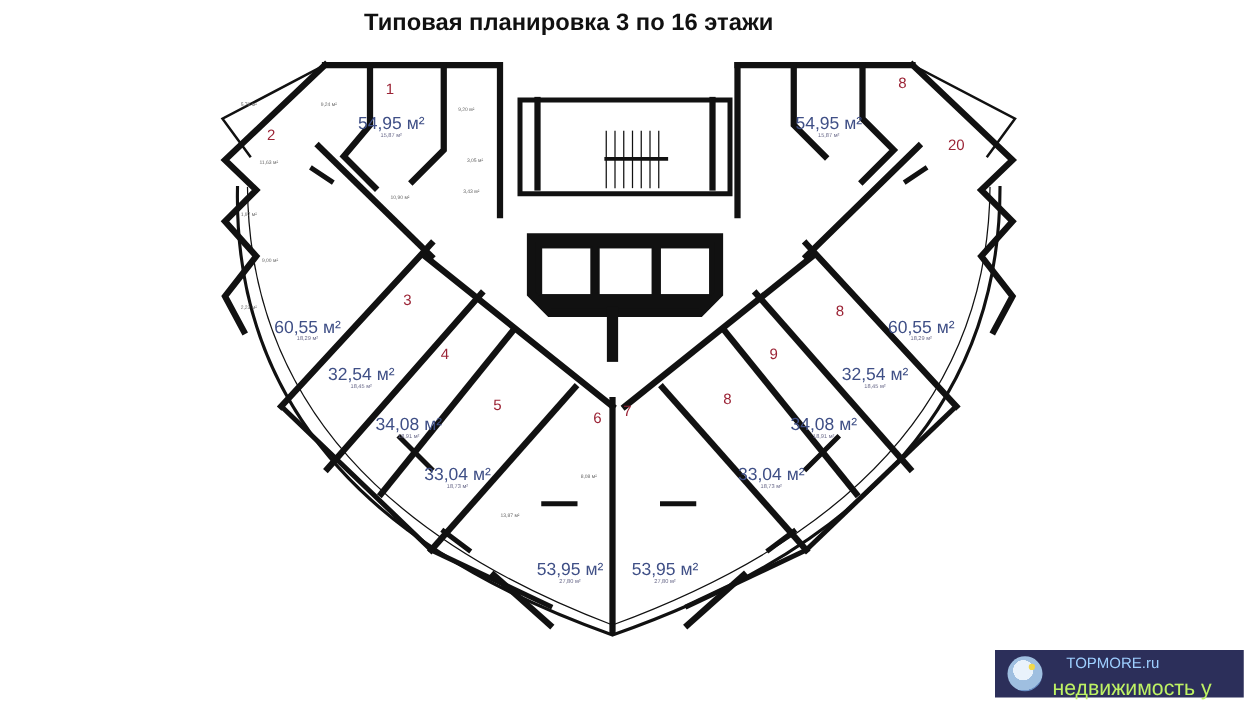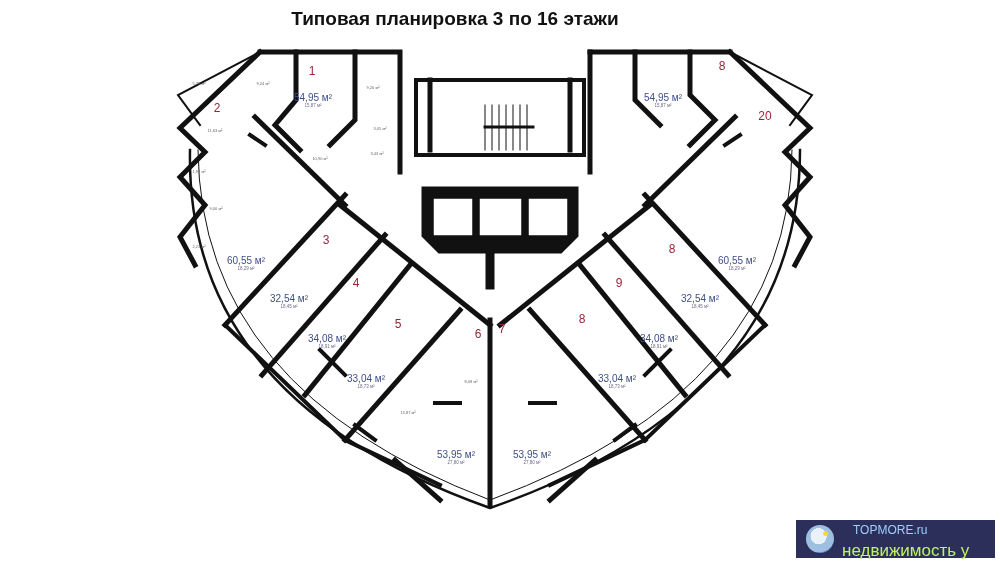--- a/index.html
+++ b/index.html
@@ -1,21 +1,21 @@
 <!DOCTYPE html>
 <html><head>
 <meta charset="utf-8">
 <style>
   html,body{margin:0;padding:0;background:#ffffff;}
   body{width:1000px;height:562px;position:relative;overflow:hidden;font-family:"Liberation Sans",sans-serif;}
   .title{position:absolute;left:0;top:8px;width:910px;text-align:center;font-weight:bold;font-size:19px;color:#111;}
   svg.plan{position:absolute;left:0;top:0;}
   .aptnum{position:absolute;font-size:12px;color:#9b2335;transform:translate(-50%,-50%);}
   .area{position:absolute;transform:translate(-50%,-50%);text-align:center;line-height:1;}
-  .area .tot{display:block;font-size:10px;color:#3f4f86;}
+  .area .tot{display:block;font-size:14px;color:#3f4f86;}
   .area .liv{display:block;font-size:4.5px;color:#6a6a8a;margin-top:1px;}
   .room{position:absolute;font-size:4px;color:#666;transform:translate(-50%,-50%);white-space:nowrap;}
   .badge{position:absolute;left:796px;top:520px;width:199px;height:38px;background:#2c2f5a;}
   .badge .logo{position:absolute;left:10px;top:5px;width:28px;height:28px;border-radius:50%;background:radial-gradient(circle at 45% 40%,#e9f2fb 0 35%,#9fbfe0 36% 70%,#6a8fc4 71%);}
   .badge .logo::after{content:"";position:absolute;left:17px;top:6px;width:5px;height:5px;border-radius:50%;background:#f2d94a;}
   .badge .brand{position:absolute;left:57px;top:3px;font-weight:normal;font-size:12px;color:#9ecfff;}
   .badge .tag{position:absolute;left:46px;top:21px;font-size:17px;color:#bef264;}
 </style>
 </head>
 <body>

